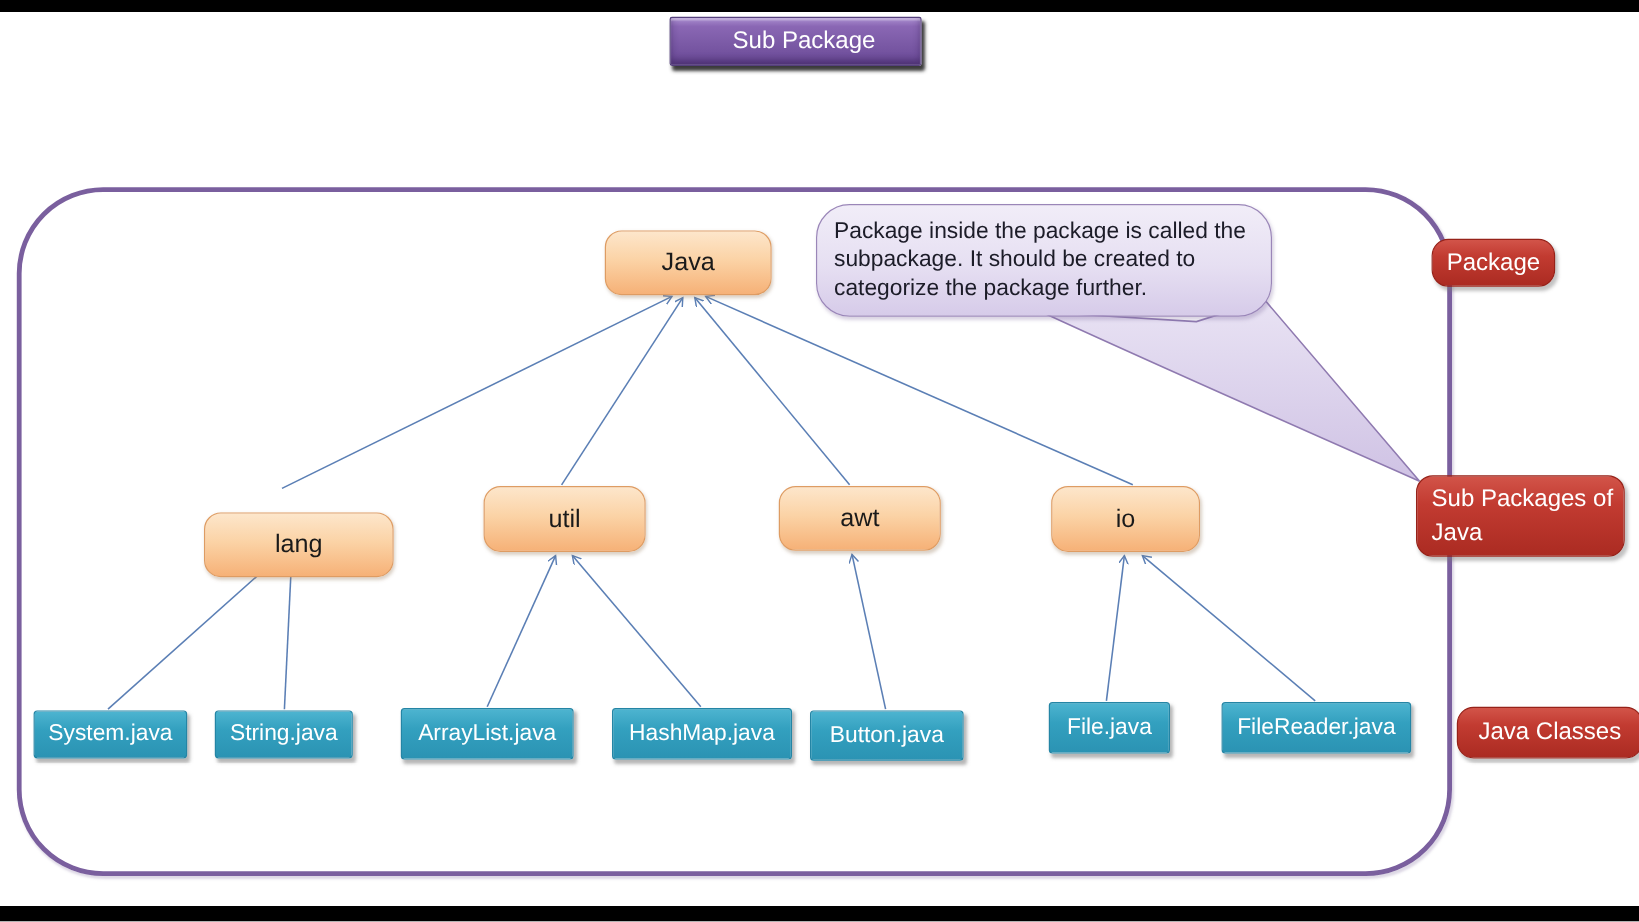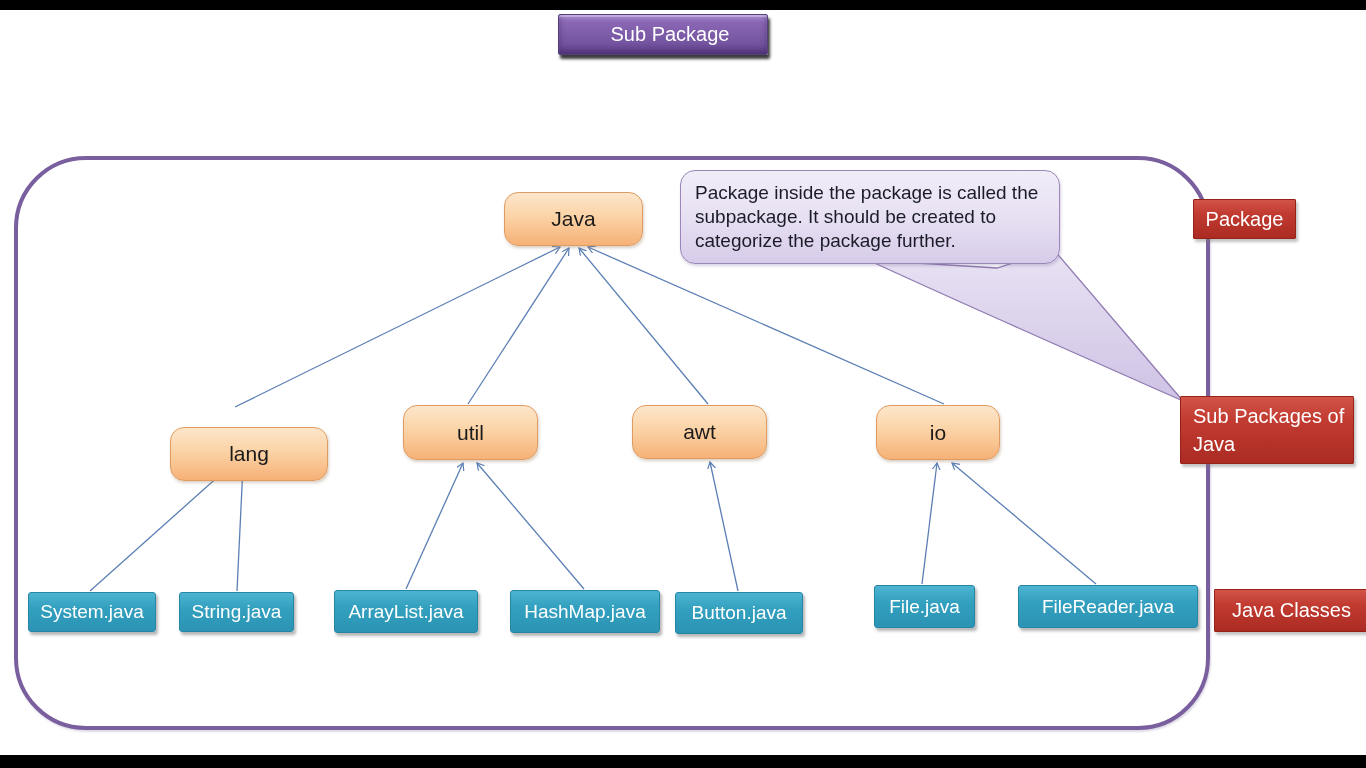--- a/index.html
+++ b/index.html
@@ -44,30 +44,30 @@
     color:#1a1a1a;font-size:21px;
   }
   .teal{
     background:linear-gradient(180deg,#4db4d0 0%,#33a0bf 40%,#2b93b3 100%);
     border:1px solid #2485a5;border-radius:3px;
     box-shadow:2px 3px 3px rgba(110,110,110,0.5);
     color:#ffffff;font-size:19px;
   }
   .red{
     background:linear-gradient(180deg,#d25449 0%,#c23b31 35%,#ab2b22 100%);
-    border:1px solid #962219;border-radius:1px;
+    border:1px solid #962219;border-radius:14px;
     box-shadow:2px 3px 3px rgba(120,120,120,0.45);
     color:#ffffff;font-size:20px;
   }
 
   
   .callout{
     position:absolute;left:680px;top:170px;width:380px;height:94px;z-index:4;
     background:linear-gradient(180deg,#f1edf8 0%,#e6dff2 55%,#d6cbe9 100%);
-    border:1.5px solid #9a86b8;border-radius:15px;
+    border:1.5px solid #9a86b8;border-radius:28px;
     box-shadow:1px 2px 3px rgba(130,110,160,0.3);
     box-sizing:border-box;padding:10px 14px;
     color:#1c1c28;font-size:19px;line-height:24px;
   }
   .red.sub-pkg{justify-content:flex-start;padding-left:12px;text-align:left;line-height:28px;}
 </style>
 </head>
 <body>
 
 <div class="bar bar-top"></div>
@@ -104,28 +104,28 @@
   <line x1="738" y1="591" x2="710" y2="462" stroke="#5b7fb5" stroke-width="1.3" marker-end="url(#arrow)"></line>
 
   <line x1="922" y1="584" x2="937" y2="463" stroke="#5b7fb5" stroke-width="1.3" marker-end="url(#arrow)"></line>
   <line x1="1096" y1="584" x2="952" y2="463" stroke="#5b7fb5" stroke-width="1.3" marker-end="url(#arrow)"></line>
 </svg>
 
 <div class="node orange" style="left:504px;top:192px;width:139px;height:54px">Java</div>
 
 <div class="node orange" style="left:170px;top:427px;width:158px;height:54px">lang</div>
 <div class="node orange" style="left:403px;top:405px;width:135px;height:55px">util</div>
-<div class="node orange" style="left:632px;top:405px;width:135px;height:54px">awt</div>
+<div class="node orange" style="left:649px;top:405px;width:135px;height:54px">awt</div>
 <div class="node orange" style="left:876px;top:405px;width:124px;height:55px">io</div>
 
 <div class="node teal" style="left:28px;top:592px;width:128px;height:40px">System.java</div>
 <div class="node teal" style="left:179px;top:592px;width:115px;height:40px">String.java</div>
 <div class="node teal" style="left:334px;top:590px;width:144px;height:43px">ArrayList.java</div>
 <div class="node teal" style="left:510px;top:590px;width:150px;height:43px">HashMap.java</div>
 <div class="node teal" style="left:675px;top:592px;width:128px;height:42px">Button.java</div>
 <div class="node teal" style="left:874px;top:585px;width:101px;height:43px">File.java</div>
-<div class="node teal" style="left:1018px;top:585px;width:180px;height:43px">FileReader.java</div>
+<div class="node teal" style="left:1018px;top:585px;width:158px;height:43px">FileReader.java</div>
 
 <div class="node red" style="left:1193px;top:199px;width:103px;height:40px">Package</div>
 <div class="node red sub-pkg" style="left:1180px;top:396px;width:174px;height:68px">Sub Packages of Java</div>
 <div class="node red" style="left:1214px;top:589px;width:155px;height:43px">Java Classes</div>
 
 <div class="callout">Package inside the package is called the subpackage. It should be created to categorize the package further.</div>
 
 </body></html>

